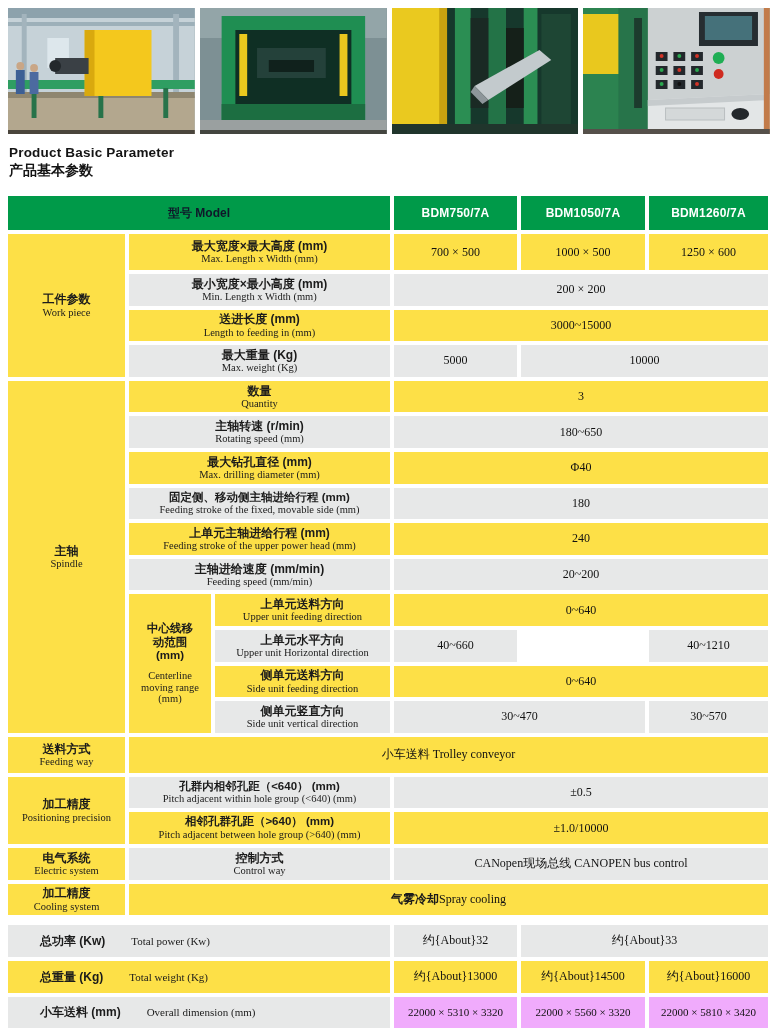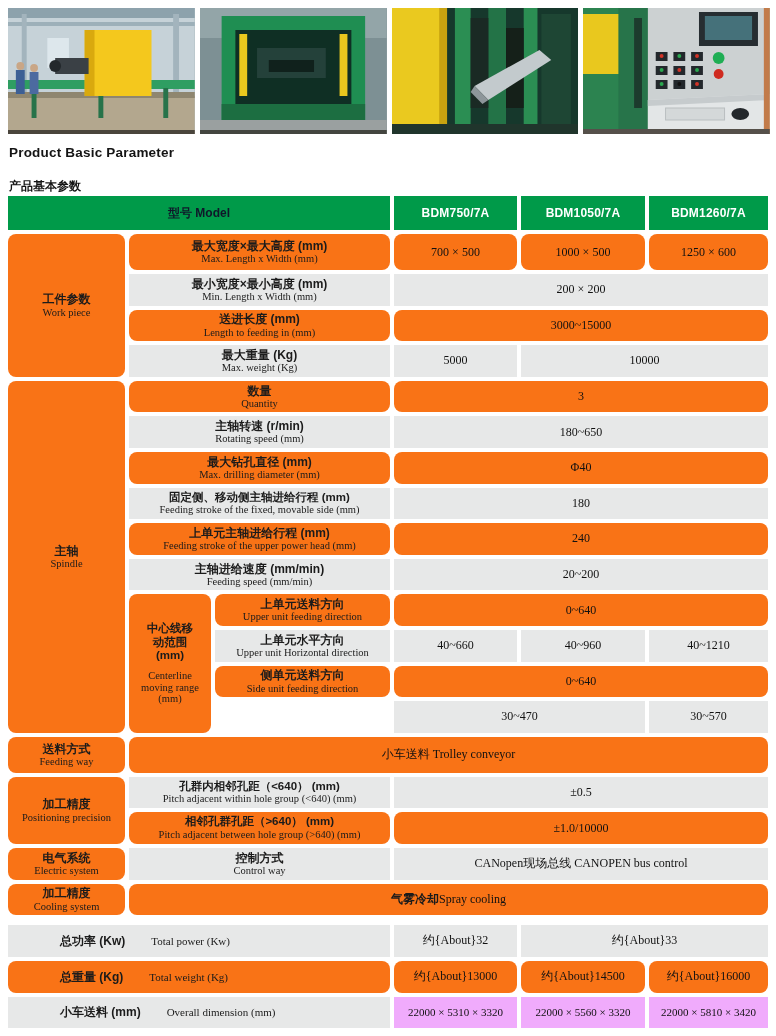--- a/index.html
+++ b/index.html
@@ -7,40 +7,40 @@
   .page{position:relative;width:776px;height:1036px;overflow:hidden;background:#fff;}
 
   
   .photos{position:absolute;left:8px;top:8px;width:762px;height:126px;display:grid;grid-template-columns:repeat(4,1fr);gap:5px;}
   .photo{position:relative;overflow:hidden;background:#9aa8ad;}
   .photo svg{display:block;width:100%;height:100%;}
 
   
   .titles{position:absolute;left:9px;top:145px;}
   .title-en{font-size:13.5px;font-weight:bold;color:#141414;letter-spacing:.2px;}
-  .title-cn{font-size:12px;font-weight:bold;color:#141414;margin-top:18px;}
+  .title-cn{font-size:14px;font-weight:bold;color:#141414;margin-top:2px;}
 
   
   .spec{position:absolute;left:8px;top:196px;width:760px;display:grid;
         grid-template-columns:117px 82px 175px 123px 124px 119px;
         grid-template-rows:34px 36px repeat(13,31.6px) 36px repeat(4,31.6px) 2px 31.6px 32px 31.6px;
         gap:4px;}
   .cell{display:flex;flex-direction:column;align-items:center;justify-content:center;text-align:center;min-width:0;}
   .hd{background:#009a49;color:#fff;}
-  .g{background:#f97316;border-radius:8px;}
+  .g{background:#fde047;}
   .gy{background:#e7e8e8;}
   .wh{background:#f0abfc;}
   .cn{font-size:12px;font-weight:bold;color:#1b1b1b;line-height:1.18;}
   .cn.small{font-size:11.5px;}
   .en{font-family:"Liberation Serif","DejaVu Serif",serif;font-size:10.5px;color:#1b1b1b;line-height:1.12;}
   .val{font-family:"Liberation Serif","DejaVu Serif",serif;font-size:12px;color:#111;}
   .val.small{font-size:11px;}
   .hd .cn{color:#0f172a;}
   .hd .model{font-size:12px;font-weight:bold;color:#fff;letter-spacing:.2px;}
-  .rowlabel{flex-direction:row;justify-content:flex-start;padding-left:52px;gap:26px;box-sizing:border-box;}
+  .rowlabel{flex-direction:row;justify-content:flex-start;padding-left:32px;gap:26px;box-sizing:border-box;}
   .rowlabel .cn{font-size:12px;}
   .rowlabel .en{font-size:11px;}
   .mixval{flex-direction:row;}
   .centerline-gap{height:7px;}
 </style>
 </head>
 <body>
 
 <div class="page">
 
@@ -274,35 +274,36 @@
         <span class="val">0~640</span>
       </div>
 
     <div class="cell gy" style="grid-area:13/3/14/4">
       <div class="cn">上单元水平方向</div>
       <div class="en">Upper unit Horizontal direction</div>
     </div>
     <div class="cell gy" style="grid-area:13/4/14/5">
         <span class="val">40~660</span>
       </div>
-    <div class="cell gy" style="grid-area:13/5/14/6">
-        <span class="val">40~960</span>
-      </div>
     <div class="cell gy" style="grid-area:13/6/14/7">
         <span class="val">40~1210</span>
       </div>
 
     <div class="cell g" style="grid-area:14/3/15/4">
       <div class="cn">侧单元送料方向</div>
       <div class="en">Side unit feeding direction</div>
     </div>
     <div class="cell g" style="grid-area:14/4/15/7">
         <span class="val">0~640</span>
       </div>
 
+    <div class="cell gy" style="grid-area:15/3/16/4">
+      <div class="cn">侧单元竖直方向</div>
+      <div class="en">Side unit vertical direction</div>
+    </div>
     <div class="cell gy" style="grid-area:15/4/16/6">
         <span class="val">30~470</span>
       </div>
     <div class="cell gy" style="grid-area:15/6/16/7">
         <span class="val">30~570</span>
       </div>
 
     <div class="cell g" style="grid-area:16/1/17/2">
       <div class="cn">送料方式</div>
       <div class="en">Feeding way</div>

